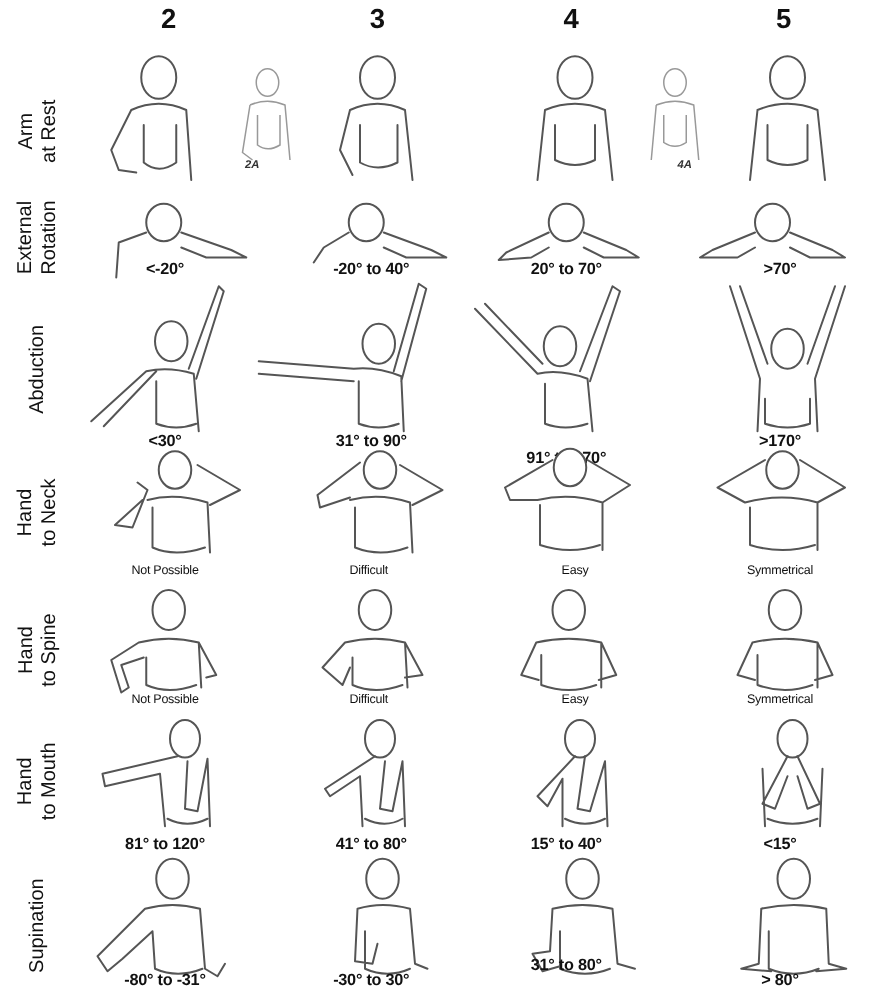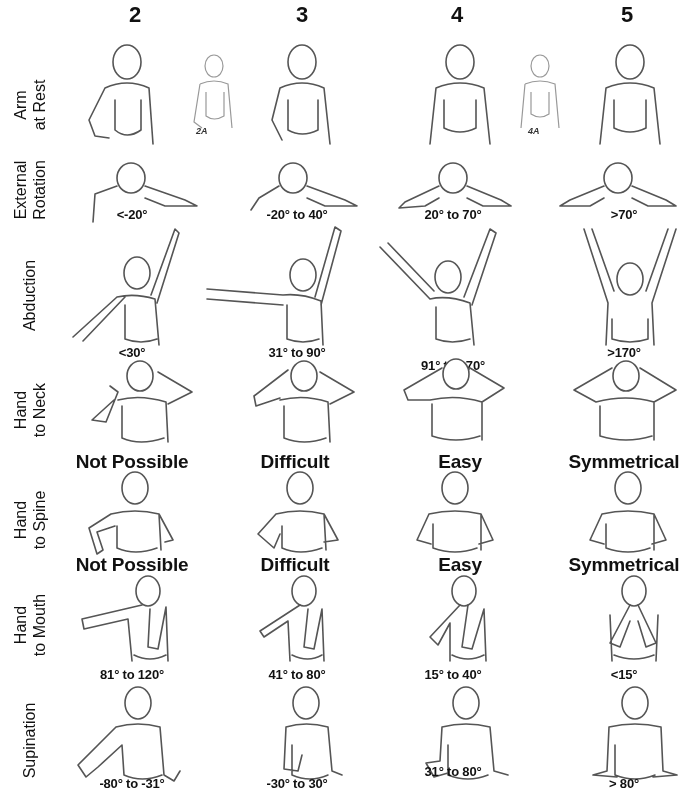--- a/index.html
+++ b/index.html
@@ -4,21 +4,21 @@
 <style>
   html, body { margin: 0; padding: 0; background: #ffffff; }
   body { width: 697px; height: 800px; position: relative; overflow: hidden;
          font-family: "Liberation Sans", sans-serif; color: #111; }
   .grade { position: absolute; top: 2px; font-weight: bold; font-size: 22px; width: 40px; text-align: center; }
   .rowlabel { position: absolute; left: 0; width: 60px; display: flex; align-items: center; justify-content: center; }
   .rowlabel span { display: block; transform: rotate(-90deg); white-space: pre; text-align: center;
                    font-size: 16px; line-height: 19px; }
   .fig { position: absolute; }
   .cap { position: absolute; font-size: 13px; font-weight: bold; text-align: center; width: 140px; letter-spacing: -0.2px; }
-  .cap.plain { font-weight: bold; font-size: 19px; }
+  .cap.plain { font-weight: normal; font-size: 10px; }
   .small { position: absolute; font-size: 9px; font-weight: bold; font-style: italic; width: 30px; text-align: left; color: #333; }
   svg { overflow: visible; }
   svg .s { fill: none; stroke: #555; stroke-width: 1.6; stroke-linecap: round; stroke-linejoin: round; }
   svg .f { fill: #fff; stroke: #555; stroke-width: 1.6; }
   svg .lt { fill: #fff; stroke: #999; stroke-width: 1.2; }
 </style>
 </head>
 <body>
 
 <div class="grade" style="left:115px">2</div>
@@ -67,21 +67,21 @@
   <path class="s" d="M20 48 Q42 38 64 48 L70 104 M20 48 L12 80 L22 100 M28 60 L28 90 Q42 98 58 90 L58 60"></path>
 </svg>
 <svg class="fig" style="left:420px;top:40px" width="80" height="110" viewBox="0 0 80 110">
   <ellipse class="f" cx="40" cy="22" rx="14" ry="17"></ellipse>
   <path class="s" d="M16 48 Q40 38 64 48 L70 104 M16 48 L10 104 M24 60 L24 88 Q40 96 56 88 L56 60"></path>
 </svg>
 <svg class="fig" style="left:515px;top:52px" width="50" height="80" viewBox="0 0 50 80">
   <ellipse class="lt" cx="25" cy="14" rx="9" ry="11"></ellipse>
   <path class="lt" style="fill:none" d="M10 32 Q25 26 40 32 L44 76 M10 32 L6 76 M16 40 L16 62 Q25 68 34 62 L34 40"></path>
 </svg>
-<div class="small" style="left:528px;top:126px">4A</div>
+<div class="small" style="left:542px;top:126px">4A</div>
 <svg class="fig" style="left:590px;top:40px" width="80" height="110" viewBox="0 0 80 110">
   <ellipse class="f" cx="40" cy="22" rx="14" ry="17"></ellipse>
   <path class="s" d="M16 48 Q40 38 64 48 L70 104 M16 48 L10 104 M24 60 L24 88 Q40 96 56 88 L56 60"></path>
 </svg>
 
 <svg class="fig" style="left:85px;top:160px" width="120" height="50" viewBox="0 0 120 50">
   <ellipse class="f" cx="46" cy="18" rx="14" ry="15"></ellipse>
   <path class="s" d="M32 26 L10 34 L8 62 M60 26 L100 40 L112 46 L80 46 L60 38"></path>
 </svg>
 <svg class="fig" style="left:245px;top:160px" width="120" height="50" viewBox="0 0 120 50">

